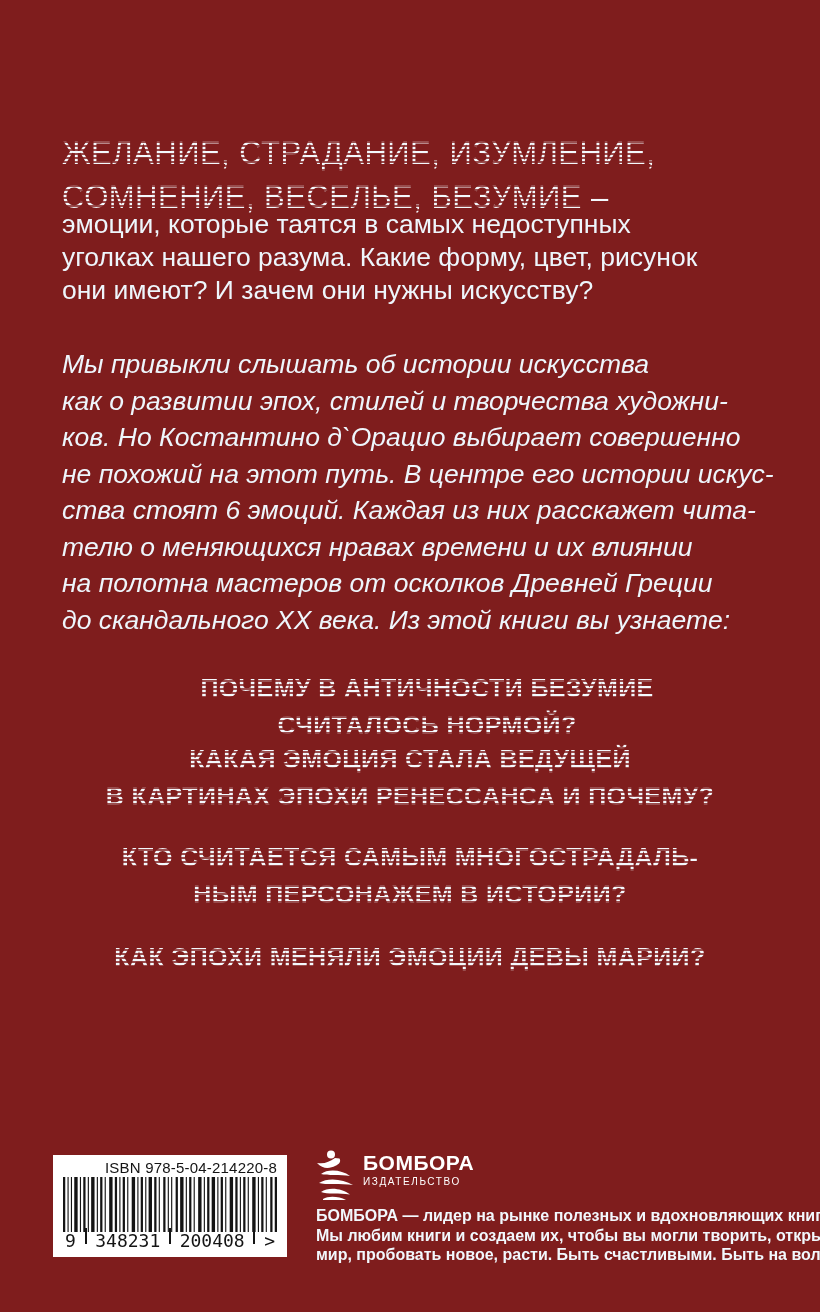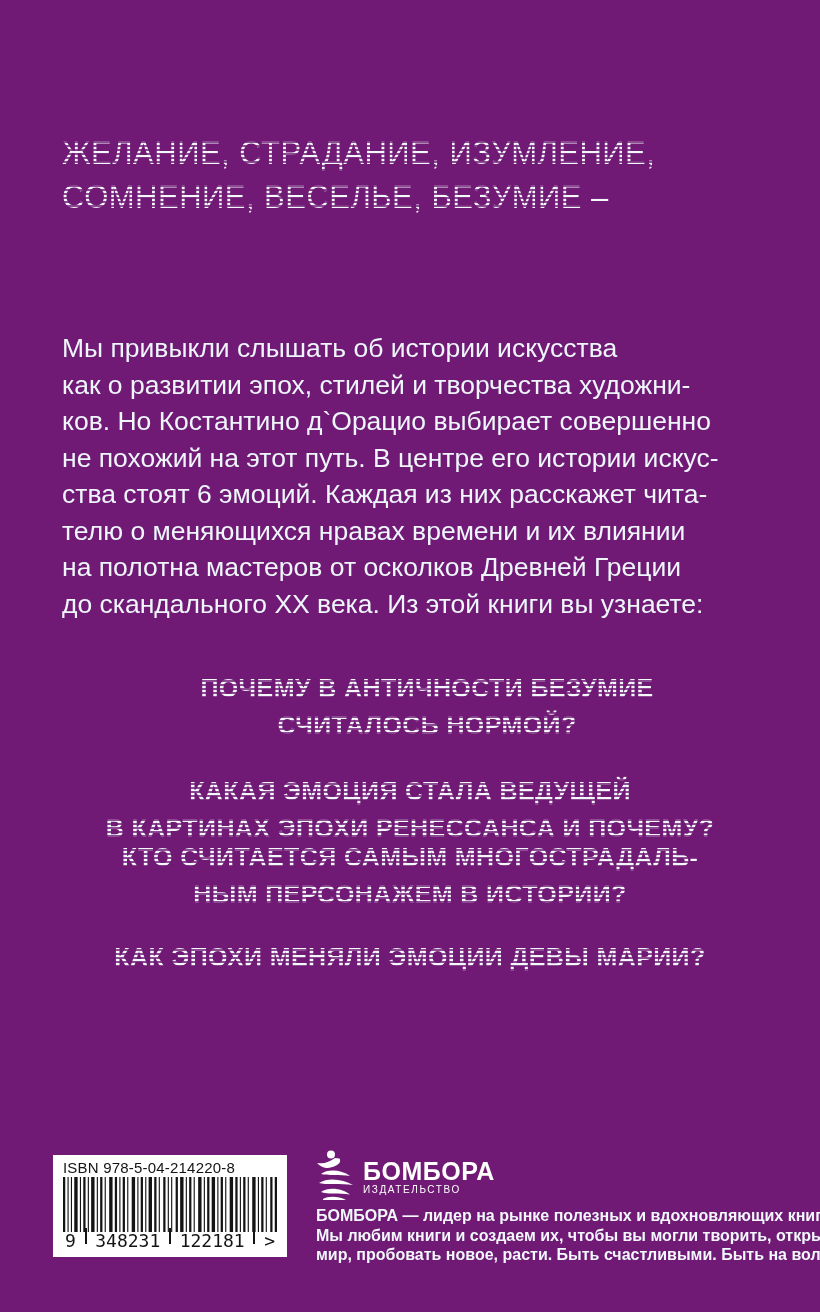--- a/index.html
+++ b/index.html
@@ -51,52 +51,53 @@
     position: absolute;
     left: 62px;
     top: 208px;
     font-size: 26.5px;
     line-height: 33px;
     color: #eef6fc;
   }
   .annotation {
     position: absolute;
     left: 62px;
-    top: 330px;
+    top: 346px;
     font-size: 26.5px;
     line-height: 36.5px;
     color: #eef6fc;
+    font-style: italic;
   }
   .question {
     position: absolute;
     left: 0;
     width: 820px;
     text-align: center;
     font-size: 25px;
     line-height: 37px;
     letter-spacing: 0.4px;
   }
   .q1 { top: 670px; padding-left: 17px; }
-  .q2 { top: 773px; }
+  .q2 { top: 741px; }
   .q3 { top: 839px; }
   .q4 { top: 939px; }
 
   
   .barcode-box {
     position: absolute;
     left: 53px;
     top: 1155px;
     width: 234px;
     height: 102px;
     background: #ffffff;
     box-sizing: border-box;
     padding: 4px 10px 0 10px;
   }
   .isbn {
-    text-align: left;
+    text-align: right;
     color: #141414;
     font-size: 15px;
     line-height: 17px;
     letter-spacing: 0.2px;
   }
   .bars { display: block; width: 214px; height: 55px; margin-top: 1px; }
   .digits-row {
     position: relative;
     display: flex;
     justify-content: space-between;
@@ -119,25 +120,25 @@
   .publisher-logo {
     position: absolute;
     left: 314px;
     top: 1150px;
     display: flex;
     align-items: flex-start;
   }
   .logo-icon { width: 42px; height: 50px; }
   .logo-text { margin-left: 7px; color: #ffffff; }
   .publisher-name {
-    font-size: 25px;
+    font-size: 21px;
     font-weight: bold;
     letter-spacing: 0.5px;
     line-height: 26px;
-    margin-top: 8px;
+    margin-top: 0;
   }
   .publisher-type {
     font-size: 10px;
     font-weight: normal;
     letter-spacing: 1.6px;
     line-height: 12px;
   }
   .pub-desc {
     position: absolute;
     left: 316px;
@@ -152,25 +153,28 @@
     right: 6px;
     top: 1340px;
     font-size: 13px;
     color: #7f96ae;
     letter-spacing: 0.5px;
   }
 </style>
 </head>
 <body style="background-color: rgb(4, 99, 167);">
 
-<div class="cover" style="background-color: #701a75;">
+<div class="cover" style="background-color: #7f1d1d;">
 
   <div class="headline striped-head pre">ЖЕЛАНИЕ, СТРАДАНИЕ, ИЗУМЛЕНИЕ,
 СОМНЕНИЕ, ВЕСЕЛЬЕ, БЕЗУМИЕ –</div>
 
+  <div class="intro pre">эмоции, которые таятся в самых недоступных
+уголках нашего разума. Какие форму, цвет, рисунок
+они имеют? И зачем они нужны искусству?</div>
 
   <div class="annotation pre">Мы привыкли слышать об истории искусства
 как о развитии эпох, стилей и творчества художни-
 ков. Но Костантино д`Орацио выбирает совершенно
 не похожий на этот путь. В центре его истории искус-
 ства стоят 6 эмоций. Каждая из них расскажет чита-
 телю о меняющихся нравах времени и их влиянии
 на полотна мастеров от осколков Древней Греции
 до скандального ХХ века. Из этой книги вы узнаете:</div>
 
@@ -238,21 +242,21 @@
         <rect x="180" width="1" height="58"></rect>
           <rect x="184" width="2" height="58"></rect>
         <rect x="188" width="2" height="58"></rect>
       </g>
     </svg>
     <div class="digits-row">
       <span>9</span>
       <i class="guard"></i>
       <span>348231</span>
       <i class="guard"></i>
-      <span>122181</span>
+      <span>200408</span>
       <i class="guard"></i>
       <span>&gt;</span>
     </div>
   </div>
 
   <div class="publisher-logo">
     <svg class="logo-icon" viewBox="0 0 42 50" aria-hidden="true">
       <g fill="#ffffff">
         <circle cx="17" cy="4.5" r="4"></circle>
         <path d="M21 8 C15 12, 11 14, 3 13 C9 20, 17 18, 21 16 C26 14, 27 11, 25.5 8.5 Z"></path>

